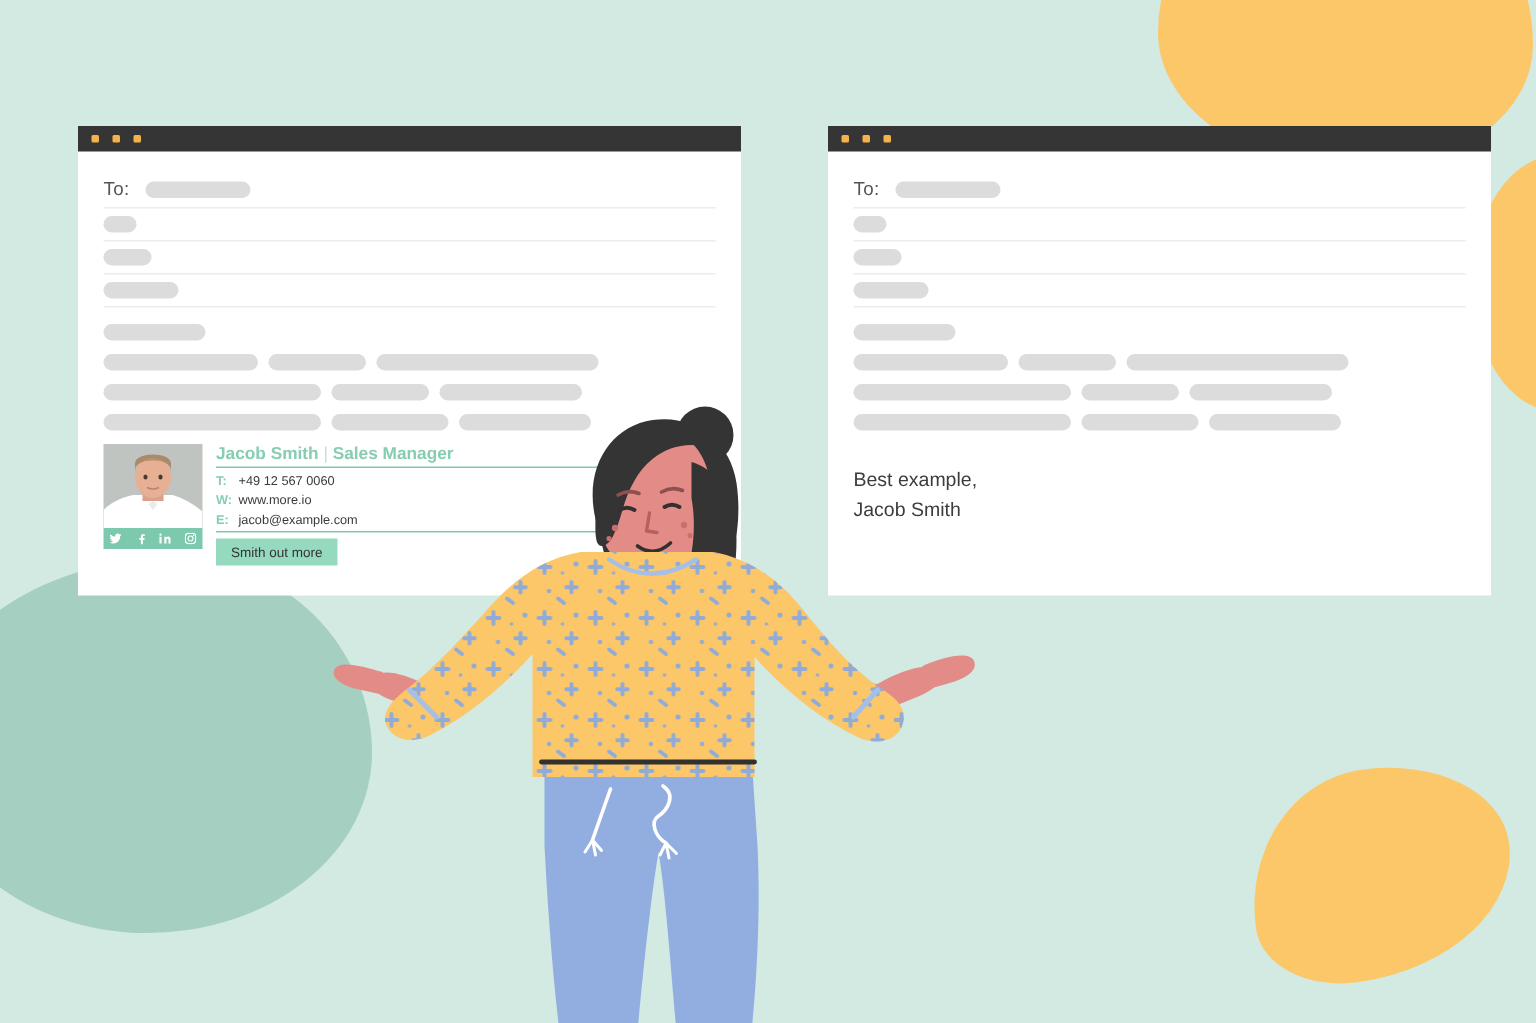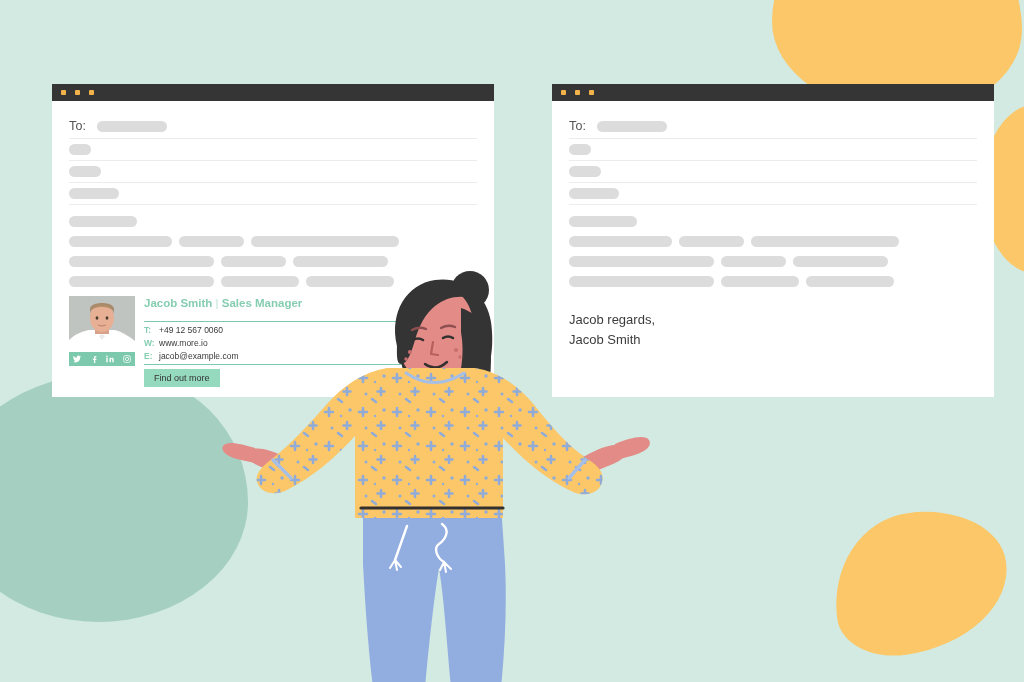--- a/index.html
+++ b/index.html
@@ -78,21 +78,21 @@
   }
   .sig-social {
     width:66px; height:14px; background:#7dc9ad;
     display:flex; align-items:center; justify-content:space-around;
     color:#fff;
   }
   .sig-social svg { display:block; }
   .sig-fields { flex:1; min-width:0; padding-top:1px; }
   .sig-name {
     font-size:11.5px; font-weight:bold; color:#86cdb2;
-    padding-bottom:12px; border-bottom:1.3px solid #7dc9ad;
+    padding-bottom:2px; border-bottom:1.3px solid #7dc9ad;
     white-space:nowrap;
   }
   .sig-name .sep { color:#bfe2d4; font-weight:normal; }
   .sig-row {
     display:flex; align-items:baseline; font-size:8.5px; margin-top:3px;
   }
   .sig-key { color:#86cdb2; font-weight:bold; width:15px; flex:0 0 15px; }
   .sig-val { color:#3a3a3a; }
   .sig-rule { border-bottom:1.3px solid #7dc9ad; margin-top:3px; }
   .sig-cta {
@@ -219,21 +219,21 @@
           </div>
           <div class="sig-row">
             <span class="sig-key">W:</span>
             <span class="sig-val">www.more.io</span>
           </div>
           <div class="sig-row">
             <span class="sig-key">E:</span>
             <span class="sig-val">jacob@example.com</span>
           </div>
           <div class="sig-rule"></div>
-          <button class="sig-cta">Find out more</button>
+          <button class="sig-cta">Smith out more</button>
         </div>
       </div>
 
     </div>
   </div>
 
   <div class="window window-right">
     <div class="titlebar">
       <span class="dot"></span>
       <span class="dot"></span>
@@ -270,21 +270,21 @@
           <span class="ph" style="width:95px"></span>
         </div>
         <div class="body-line">
           <span class="ph" style="width:145px"></span>
           <span class="ph" style="width:78px"></span>
           <span class="ph" style="width:88px"></span>
         </div>
       </div>
 
       <div class="closing">
-        <div>Jacob regards,</div>
+        <div>Best example,</div>
         <div>Jacob Smith</div>
       </div>
 
     </div>
   </div>
 
   <div class="character">
     <svg viewBox="0 0 475 420" aria-hidden="true">
       <defs>
         <pattern id="sweaterPattern" width="34" height="34" patternUnits="userSpaceOnUse">

